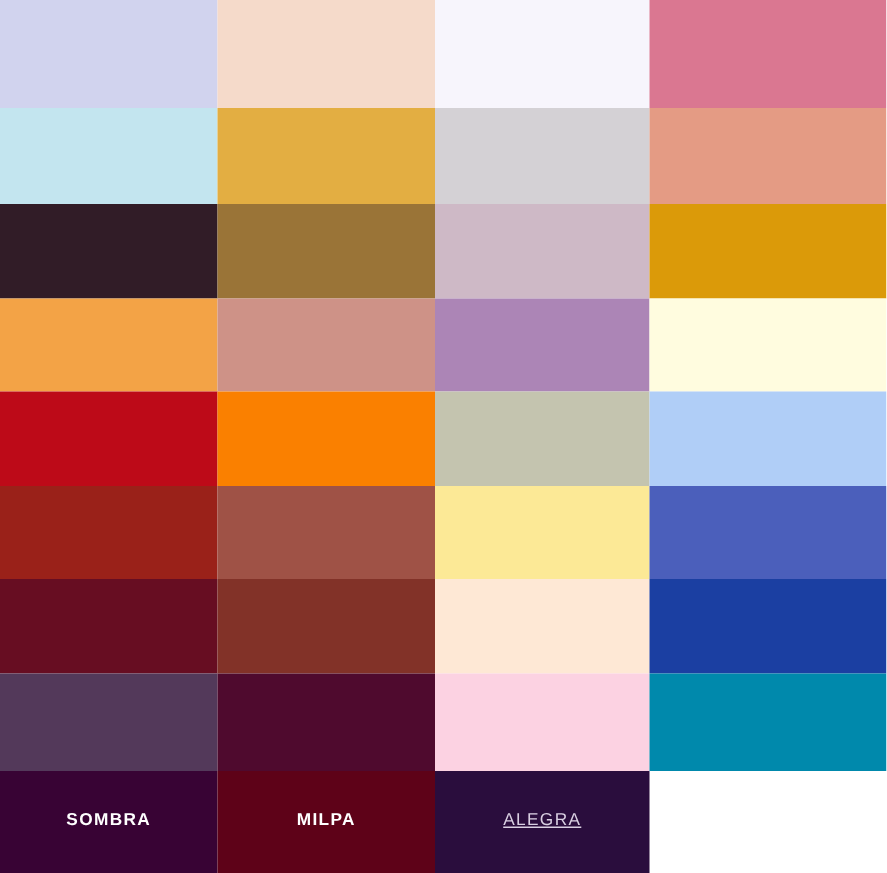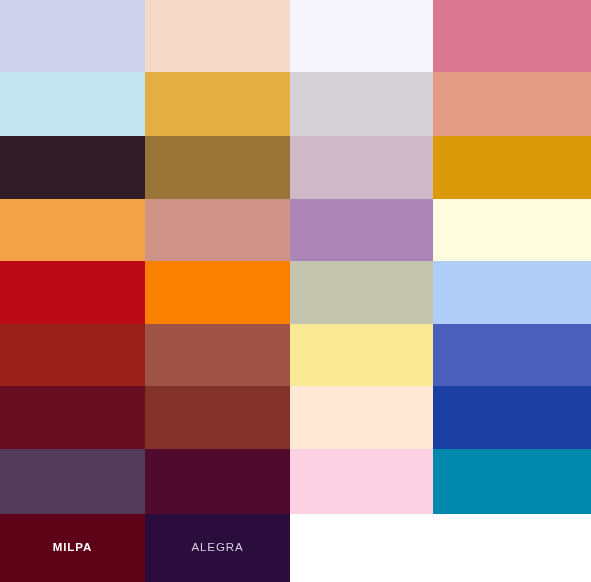--- a/index.html
+++ b/index.html
@@ -70,19 +70,22 @@
     <div class="swatch" style="background-color: rgb(252, 233, 150);"></div>
     <div class="swatch" style="background-color: rgb(75, 95, 187);"></div>
     <div class="swatch" style="background-color: rgb(103, 13, 34);"></div>
     <div class="swatch" style="background-color: rgb(130, 50, 40);"></div>
     <div class="swatch" style="background-color: rgb(254, 232, 213);"></div>
     <div class="swatch" style="background-color: rgb(27, 63, 162);"></div>
     <div class="swatch" style="background-color: rgb(83, 57, 90);"></div>
     <div class="swatch" style="background-color: rgb(79, 10, 46);"></div>
     <div class="swatch" style="background-color: rgb(252, 210, 226);"></div>
     <div class="swatch" style="background-color: rgb(0, 137, 172);"></div>
+    <div class="swatch swatch-label-cell" style="background-color: rgb(56, 3, 52);">
+      <span class="swatch-label weight-bold" style="color: rgb(255, 255, 255);">SOMBRA</span>
+    </div>
     <div class="swatch swatch-label-cell" style="background-color: rgb(94, 2, 24);">
       <span class="swatch-label weight-bold" style="color: rgb(255, 255, 255); text-align: center;">MILPA</span>
     </div>
     <div class="swatch swatch-label-cell" style="background-color: rgb(42, 13, 61);">
-      <span class="swatch-label weight-regular" style="color: rgb(217, 207, 226);">ALEGRA</span>
+      <span class="swatch-label weight-regular" style="color: rgb(217, 207, 226); text-decoration: underline;">ALEGRA</span>
     </div>
   </div>
 
 </body></html>

